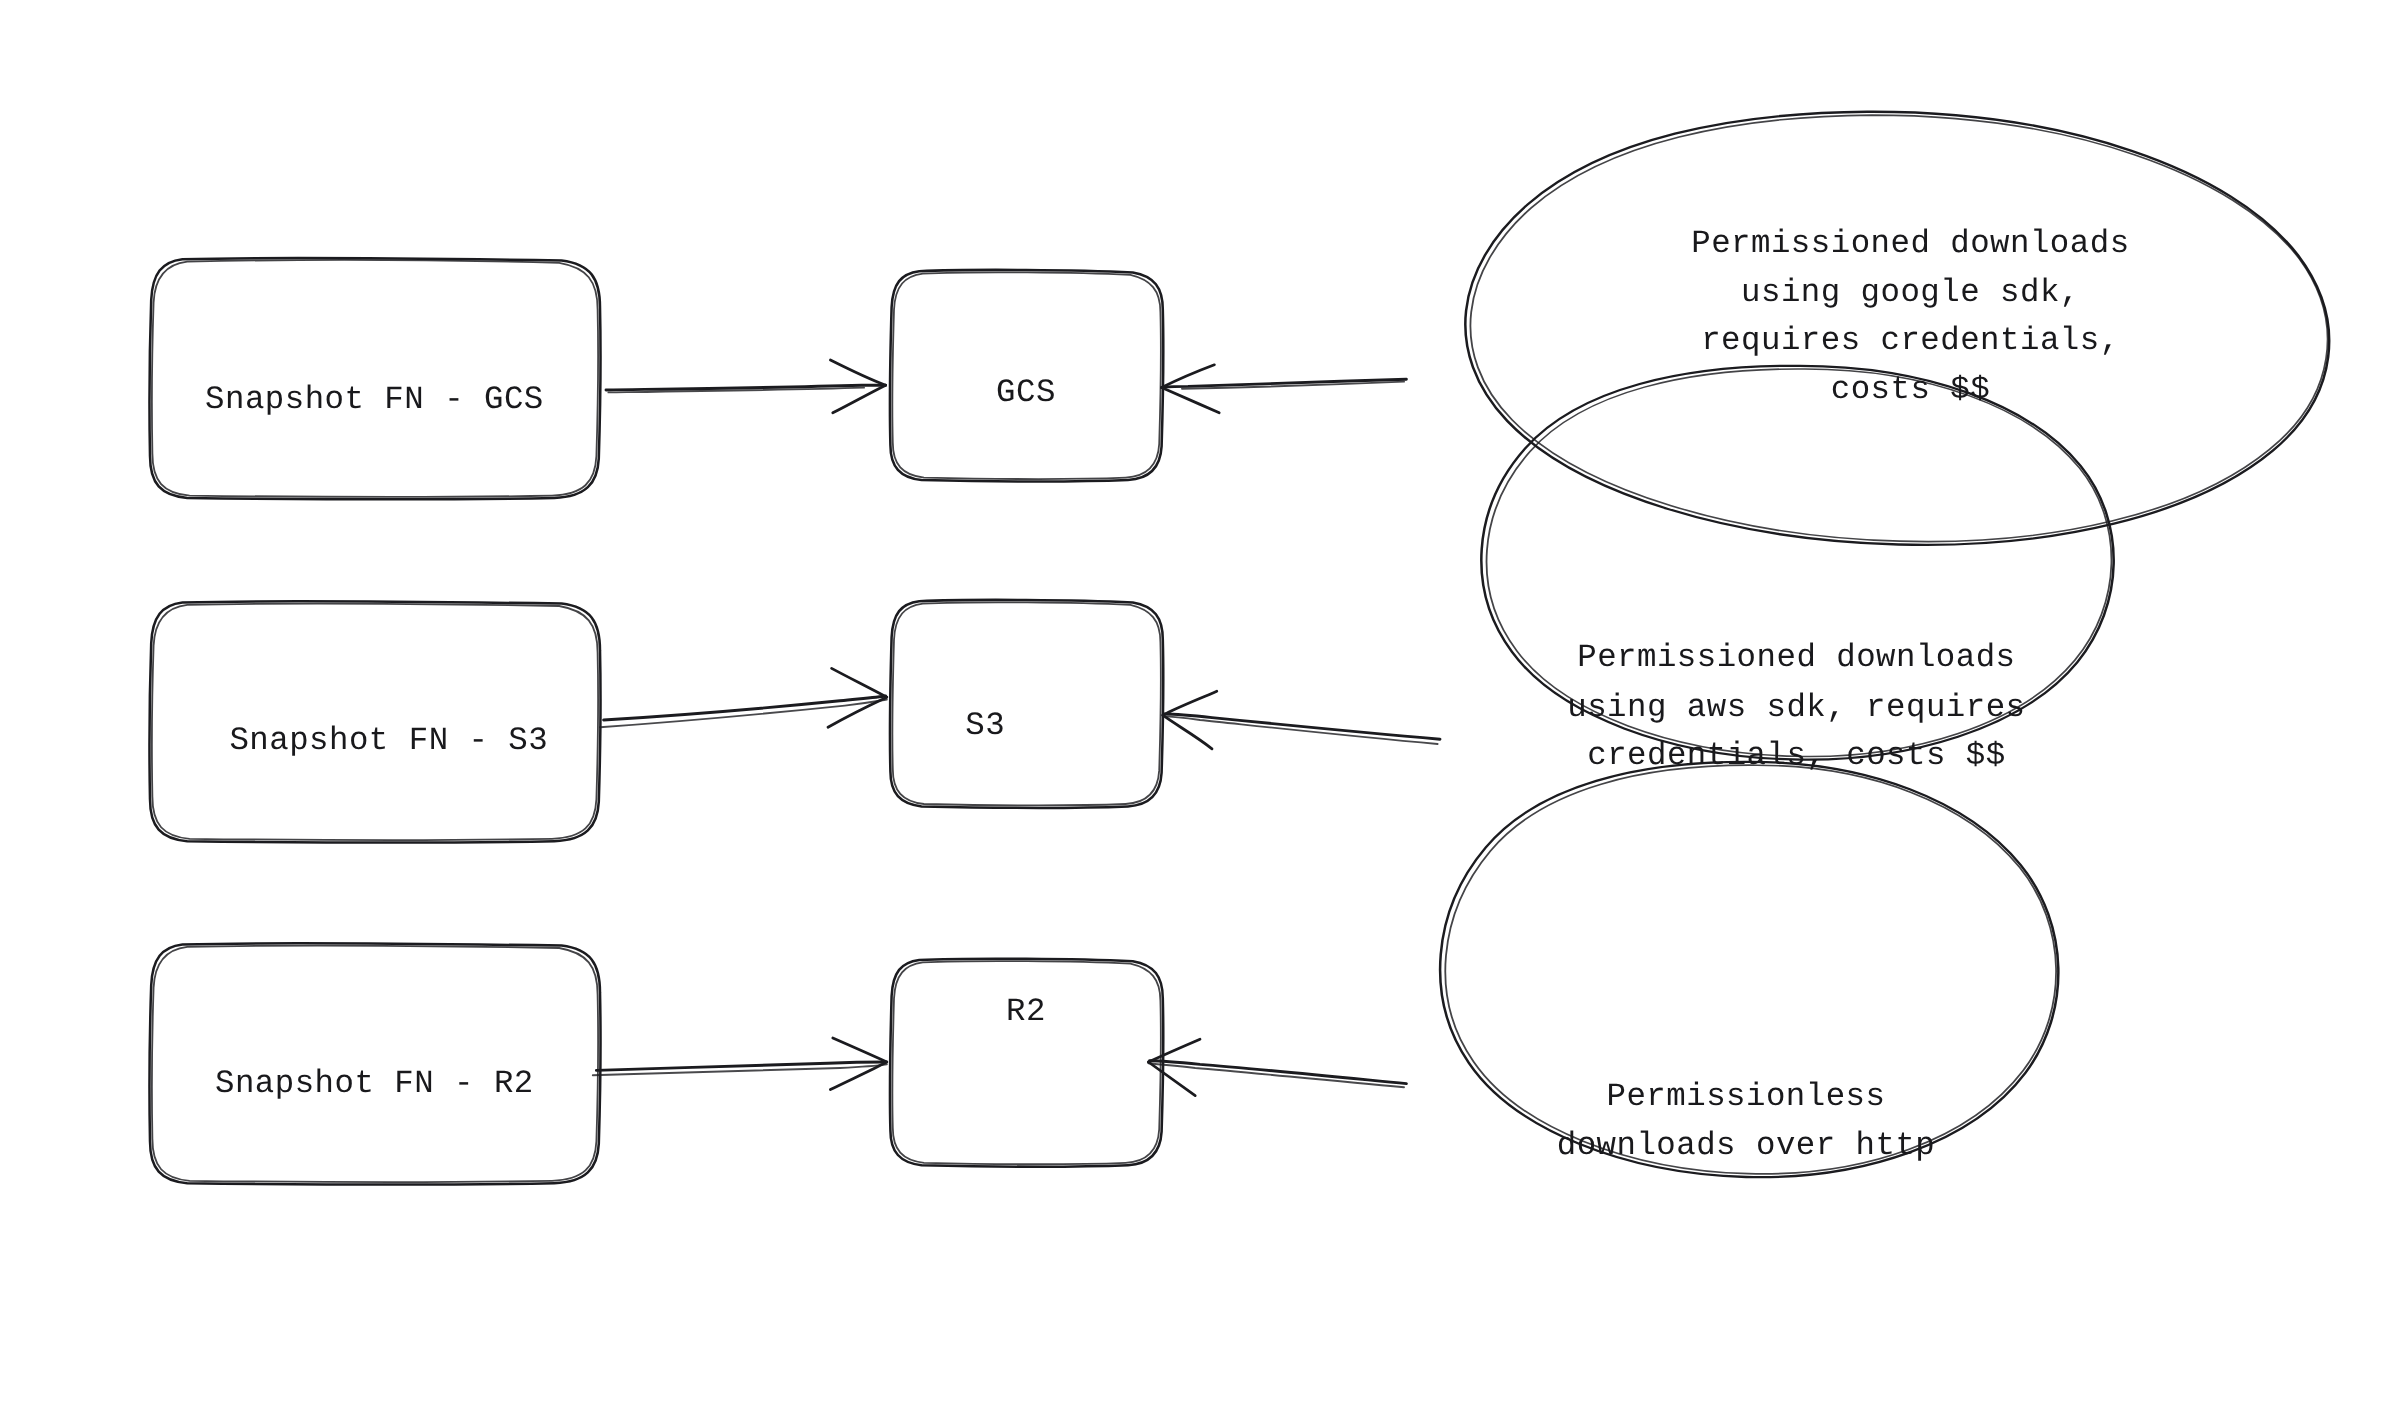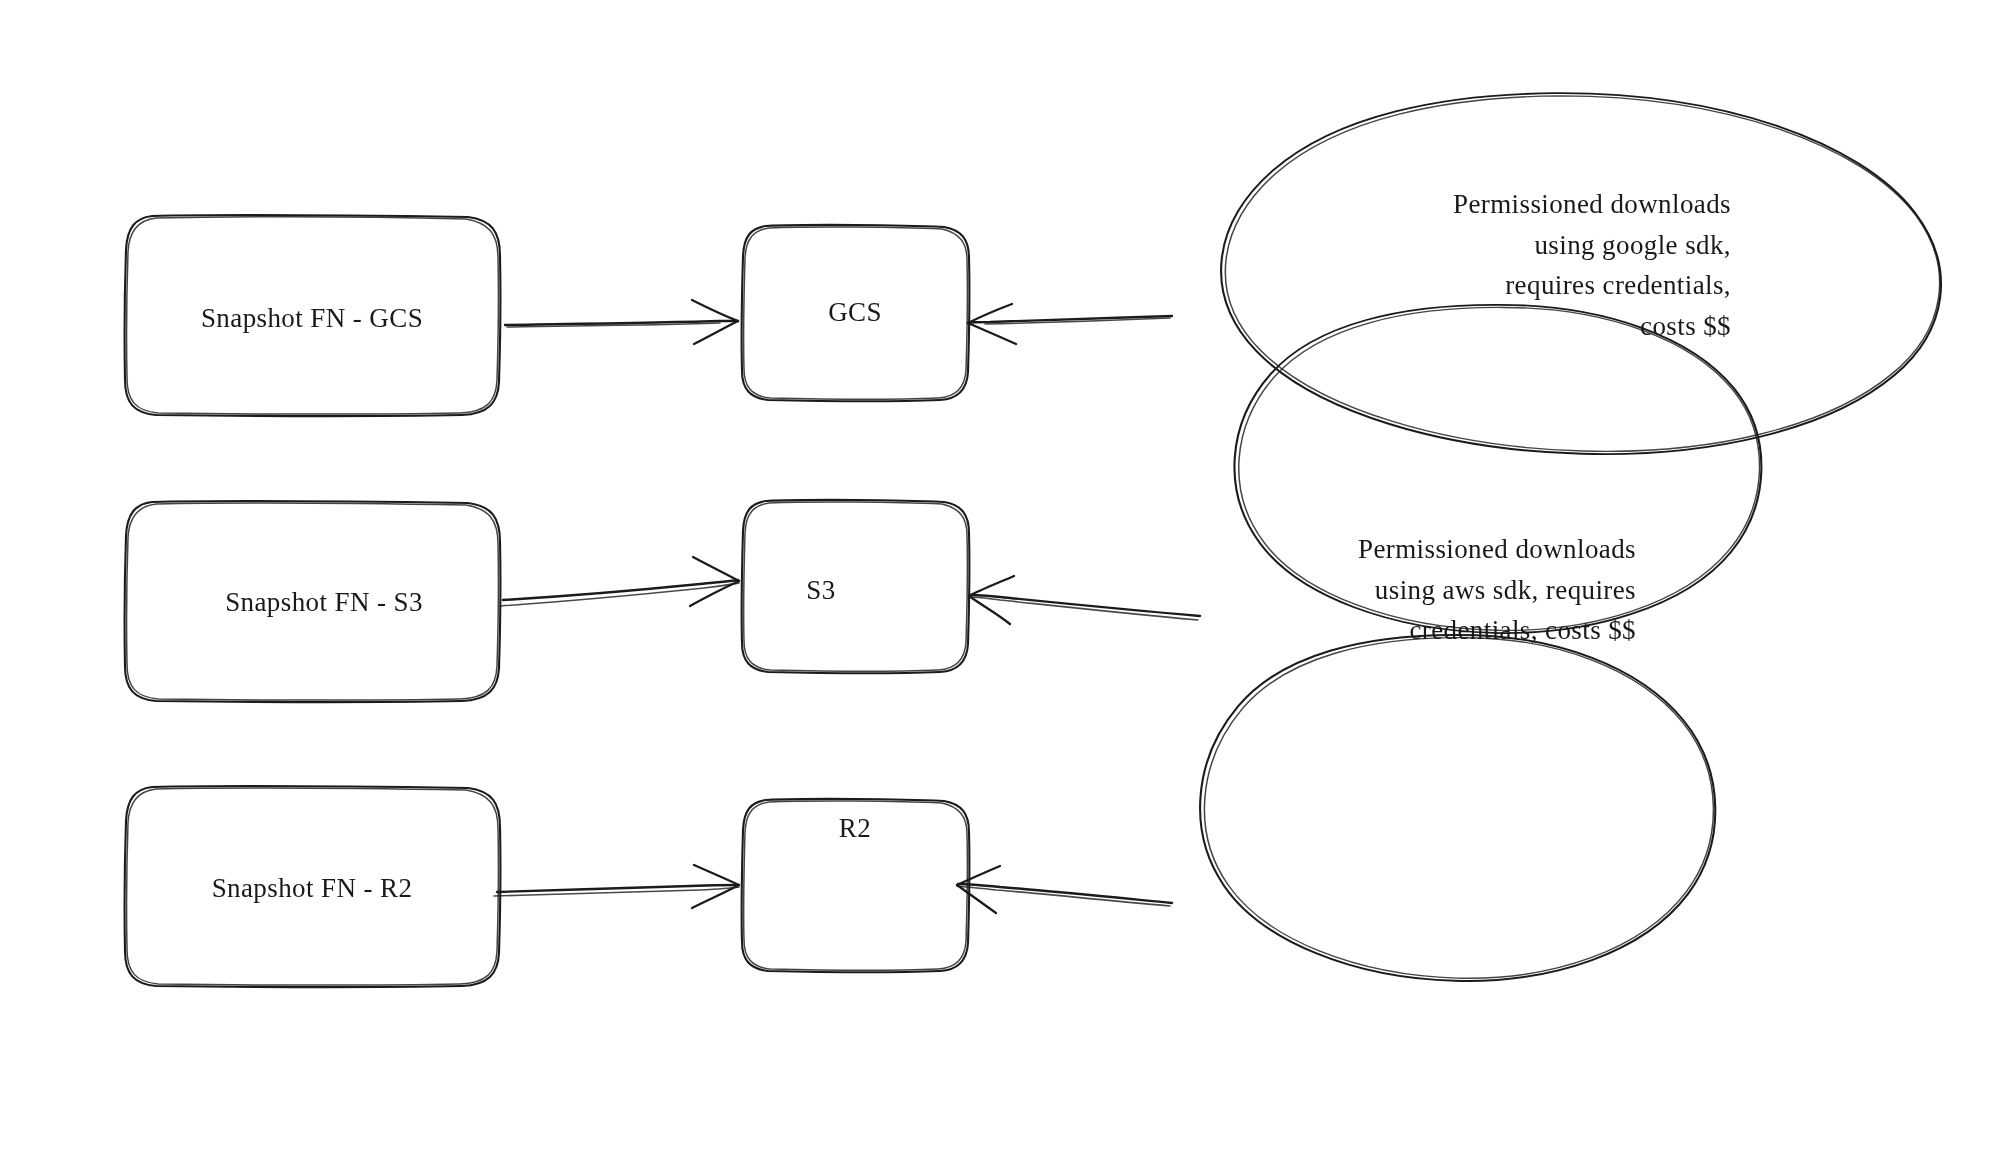--- a/index.html
+++ b/index.html
@@ -34,31 +34,32 @@
   }
   .shape-stroke { stroke-width: 2.1; }
   .shape-stroke-2 { stroke-width: 1.5; opacity: 0.82; }
   .arrow-stroke { stroke-width: 2.4; }
   .arrow-stroke-2 { stroke-width: 1.6; opacity: 0.8; }
   .head-stroke { stroke-width: 2.3; }
 
   .label {
     position: absolute;
     color: #19191c;
-    font-family: Liberation Serif, serif;
-    text-align: right;
+    font-family: Liberation Mono, monospace;
+    text-align: center;
     line-height: 1.42;
     letter-spacing: 0.4px;
     white-space: pre-line;
     transform: translate(-50%, -50%);
     pointer-events: none;
   }
   .node-label {
     font-size: 27px;
     font-weight: 400;
+    margin-top: 16px;
   }
   .ellipse-label {
     font-size: 27px;
     font-weight: 400;
     line-height: 1.5;
   }
 </style>
 </head>
 <body>
 
@@ -169,14 +170,16 @@
   <div class="label node-label" style="left:821px; top:590px;">S3</div>
 
   <div class="label ellipse-label" style="left:1497px; top:590px;">Permissioned downloads
 using aws sdk, requires
 credentials, costs $$</div>
 
   <div class="label node-label" style="left:312px; top:888px;">Snapshot FN - R2</div>
 
   <div class="label node-label" style="left:855px; top:828px;">R2</div>
 
+  <div class="label ellipse-label" style="left:1455px; top:935px;">Permissionless
+downloads over http</div>
 
 </div>
 
 </body></html>

